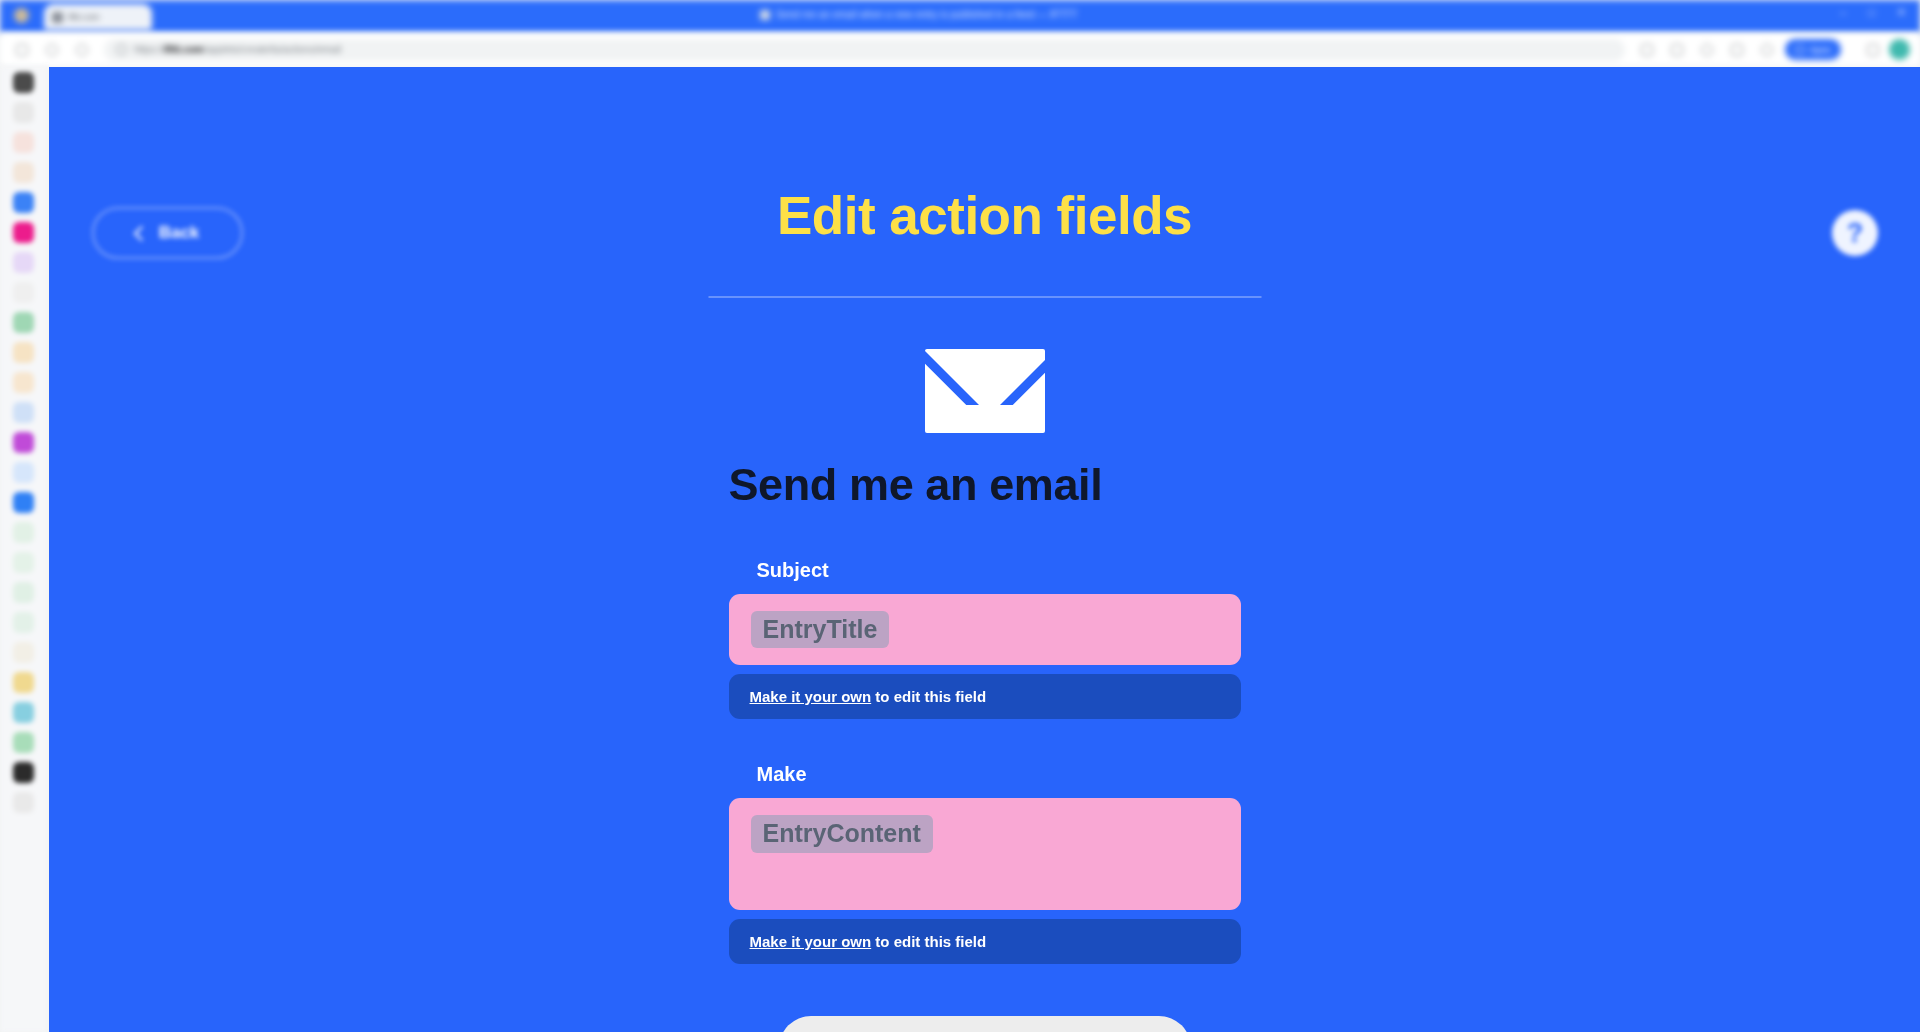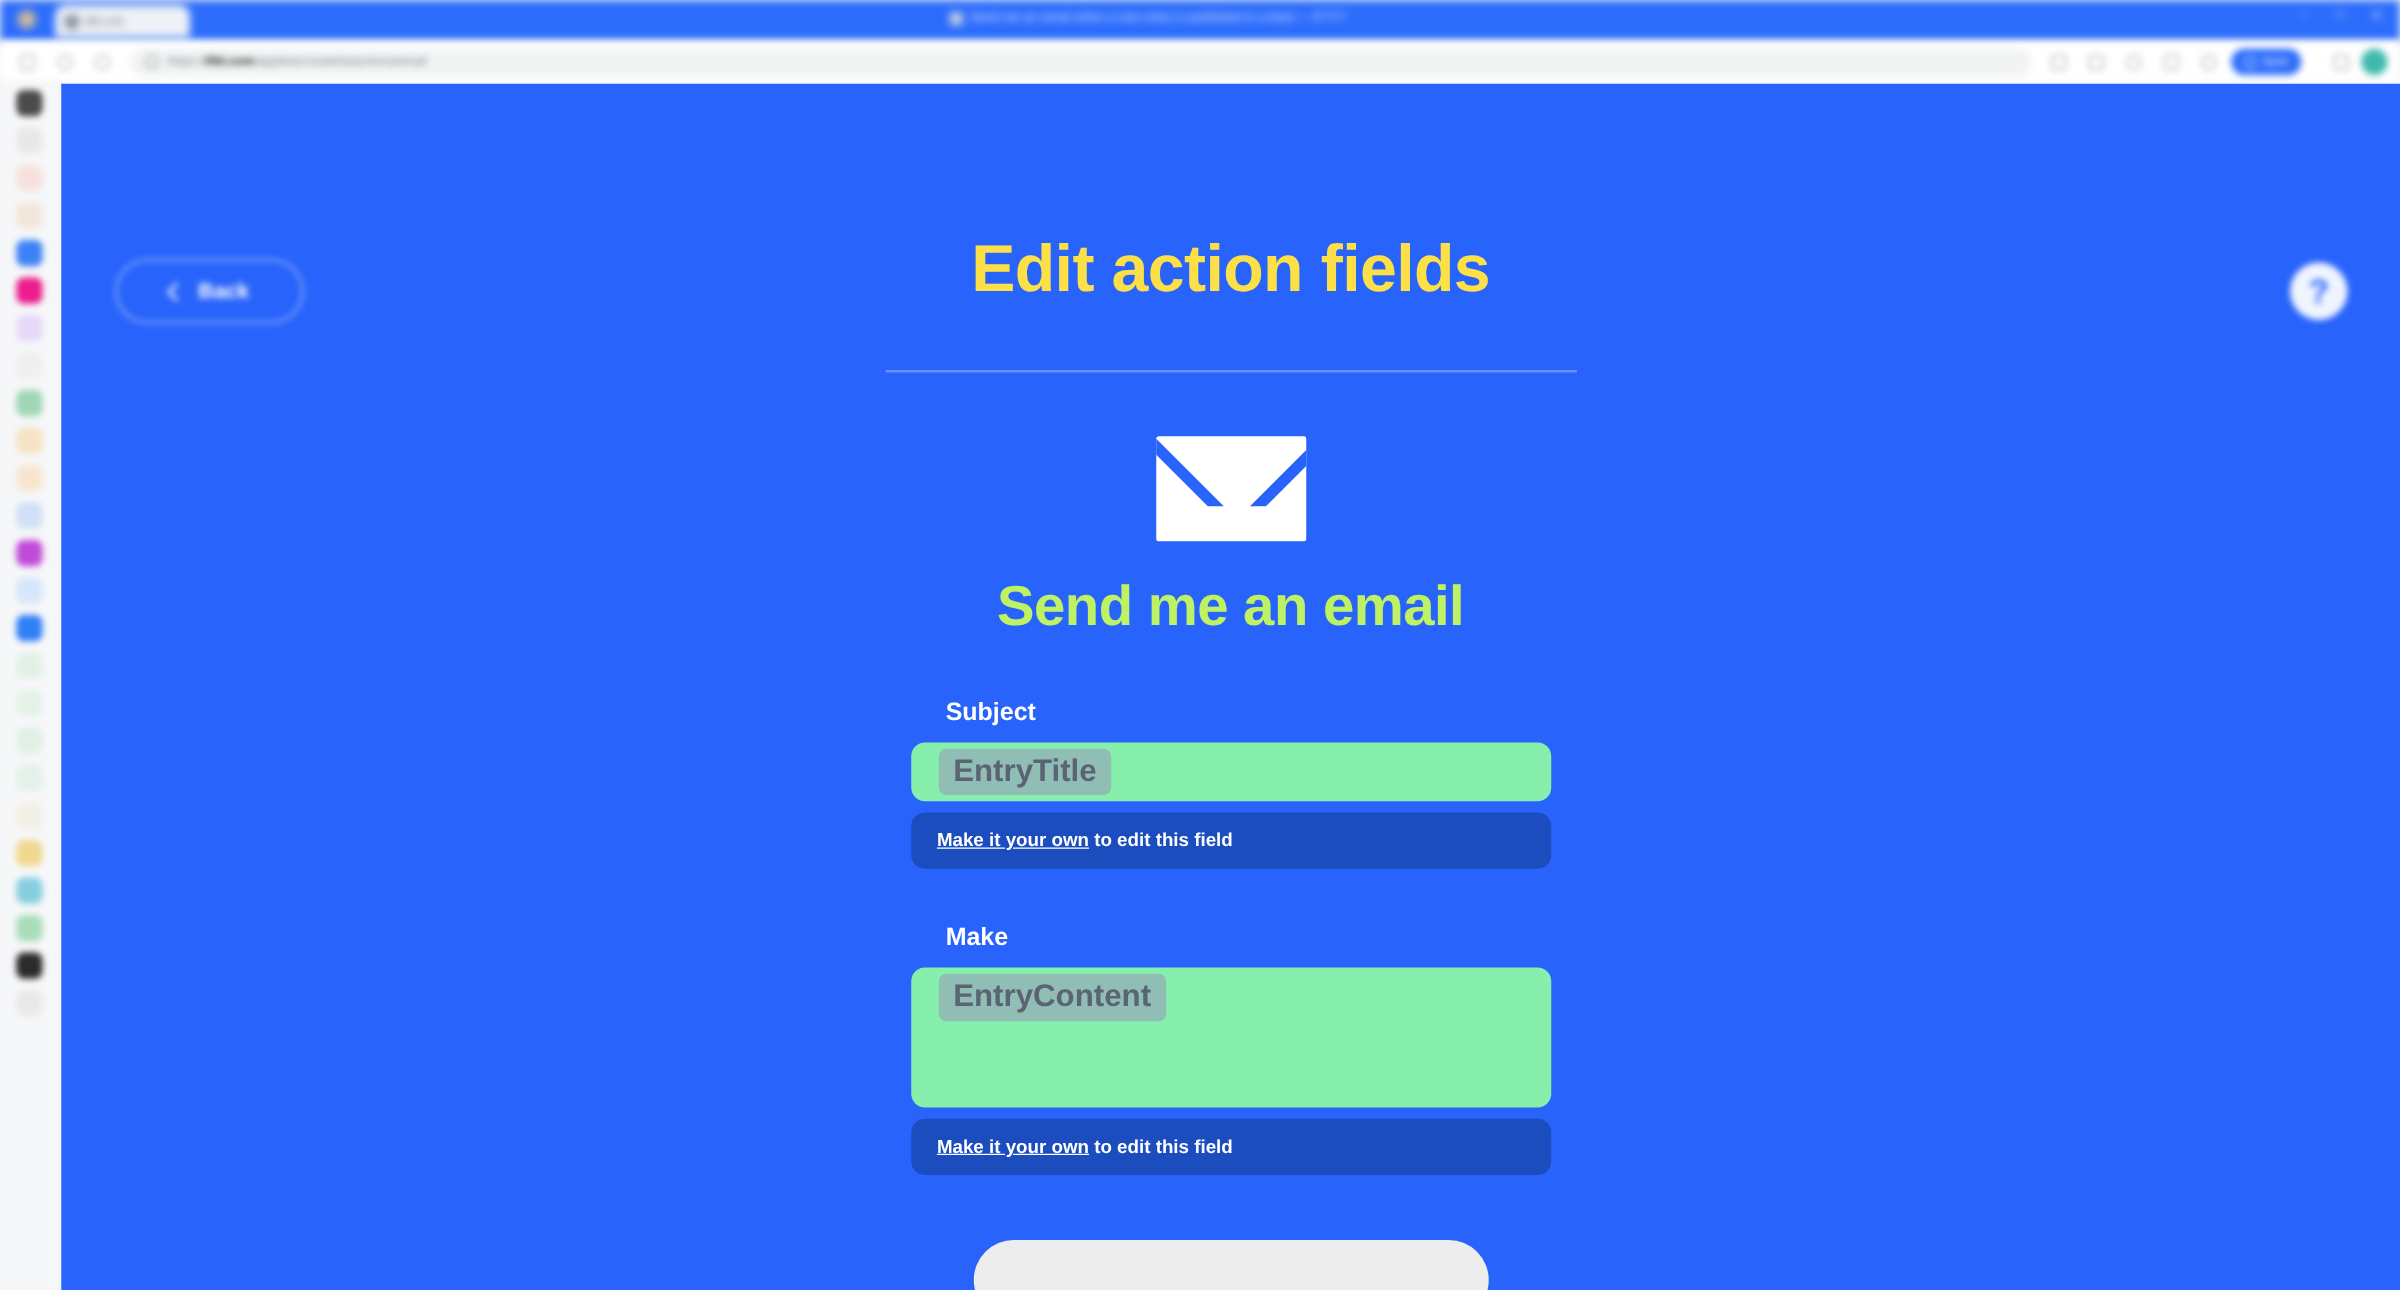--- a/index.html
+++ b/index.html
@@ -127,28 +127,28 @@
   }
   .envelope .env-flap::after {
     content: ""; position: absolute; left: 6px; top: -62px;
     width: 108px; height: 108px; background: transparent;
     border-right: 9px solid #2864fb; border-bottom: 9px solid #2864fb;
     transform: rotate(45deg) ;
     transform-origin: center;
   }
 
   .action-title {
-    margin-top: 26px; text-align: center; color: #bef264;
+    margin-top: 26px; text-align: left; color: #0f172a;
     font-size: 45px; font-weight: 700; letter-spacing: -.4px;
   }
   .field-label { color: #ffffff; font-size: 20px; font-weight: 700; margin-bottom: 12px; margin-left: 28px; }
 
   .field-input {
-    background: #86efac; border-radius: 11px;
-    padding: 5px 22px; display: flex; align-items: flex-start; flex-wrap: wrap; gap: 6px;
+    background: #f9a8d4; border-radius: 11px;
+    padding: 17px 22px; display: flex; align-items: flex-start; flex-wrap: wrap; gap: 6px;
   }
   .field-input.tall { min-height: 112px; }
 
   .token {
     background: rgba(150,160,185,.62); border-radius: 6px;
     padding: 3px 12px; color: #5a6475; font-size: 25px; font-weight: 700;
     line-height: 1.25;
   }
 
   .hint-bar {

